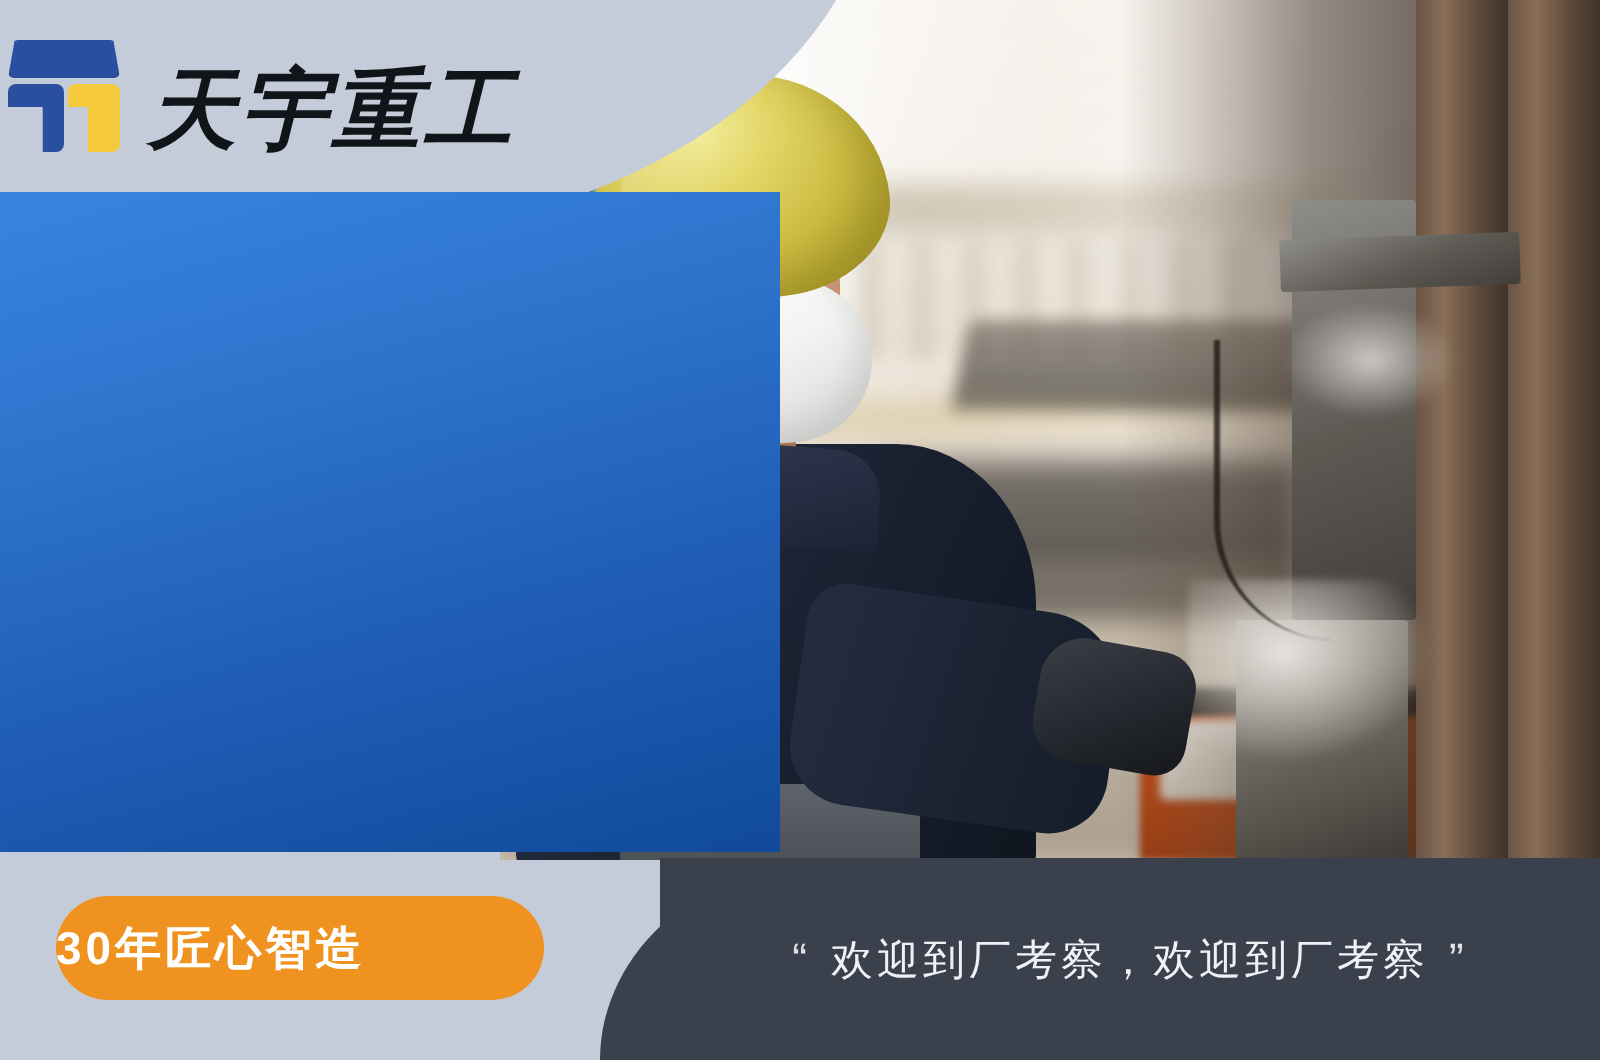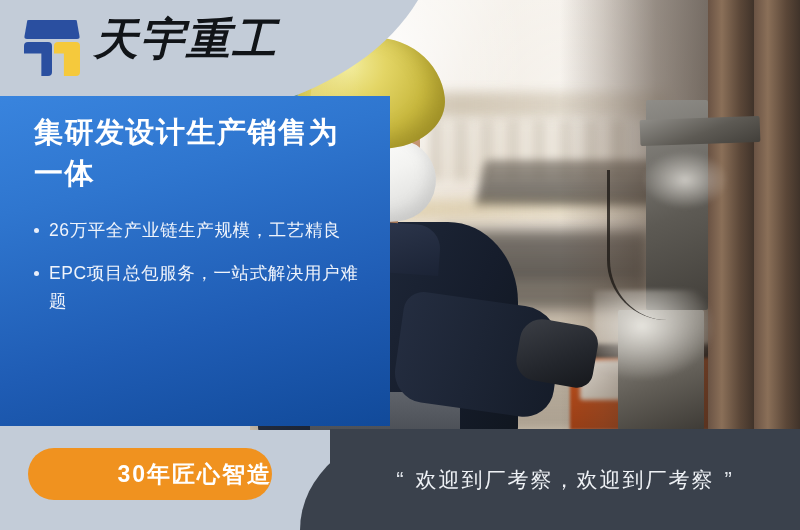--- a/index.html
+++ b/index.html
@@ -288,23 +288,23 @@
   }
   .top-lobe-fill {
     position: absolute;
     left: 0; top: 0; width: 250px; height: 120px;
     background: #c3ccd8;
   }
 
   
   .logo {
     position: absolute;
-    left: 20px; top: 18px;
+    left: 0; top: 18px;
     display: flex;
-    align-items: flex-start;
+    align-items: flex-end;
     gap: 12px;
   }
   .logo-mark { position: relative; width: 62px; height: 60px; }
   .lm-top {
     position: absolute; left: 4px; top: 2px; width: 56px; height: 19px;
     background: #2a4fa0;
     clip-path: polygon(6% 0, 94% 0, 100% 100%, 0 100%);
     border-radius: 5px 5px 3px 3px;
   }
   .lm-left {
@@ -409,21 +409,21 @@
 
   
   .pill {
     position: absolute;
     left: 28px; top: 448px;
     width: 244px; height: 52px;
     background: #f0921f;
     border-radius: 26px;
     display: flex;
     align-items: center;
-    justify-content: flex-end;
+    justify-content: flex-start;
     z-index: 7;
   }
   .pill-text {
     color: #ffffff;
     font-size: 23px;
     font-weight: 700;
     letter-spacing: 2px;
   }
 </style>
 </head>
@@ -487,33 +487,20 @@
       <div class="lm-top"></div>
       <div class="lm-left"></div>
       <div class="lm-right"></div>
     </div>
     <div class="logo-text">天宇重工</div>
   </div>
 
   <div class="blue-bulge"></div>
   <div class="blue-panel"></div>
 
-  <div class="panel-content">
-    <h1 class="headline">集研发设计生产销售为一体</h1>
-    <ul class="bullets">
-      <li class="bullet">
-        <span class="dot"></span>
-        <span class="bullet-text">26万平全产业链生产规模，工艺精良</span>
-      </li>
-      <li class="bullet">
-        <span class="dot"></span>
-        <span class="bullet-text">EPC项目总包服务，一站式解决用户难题</span>
-      </li>
-    </ul>
-  </div>
 
   <div class="dark-bar-curve"></div>
   <div class="dark-bar"></div>
   <div class="quote">
     <span class="qmark">“</span>
     <span>欢迎到厂考察，欢迎到厂考察</span>
     <span class="qmark">”</span>
   </div>
 
   <div class="pill">

